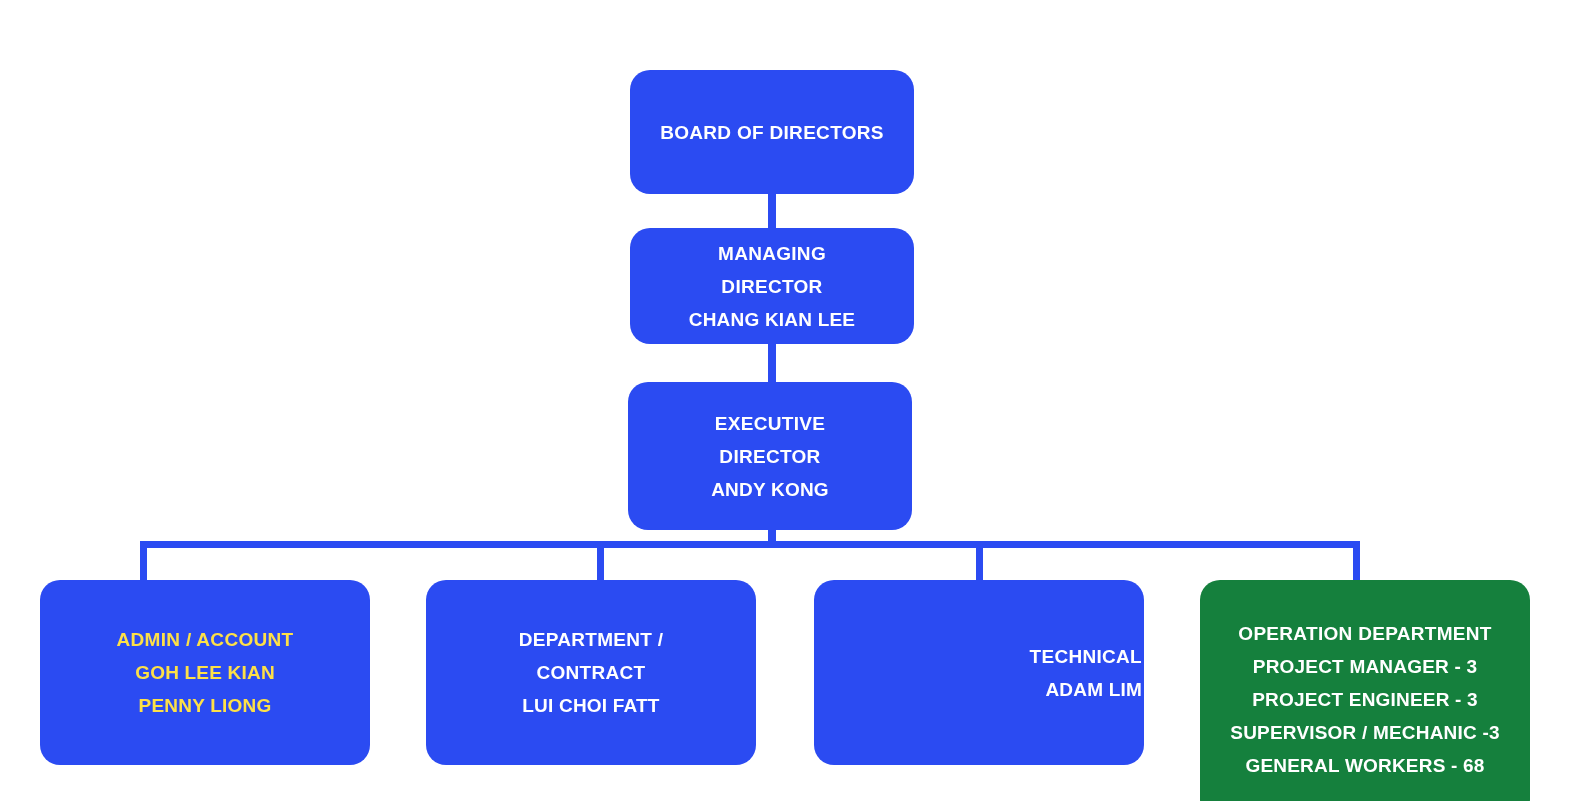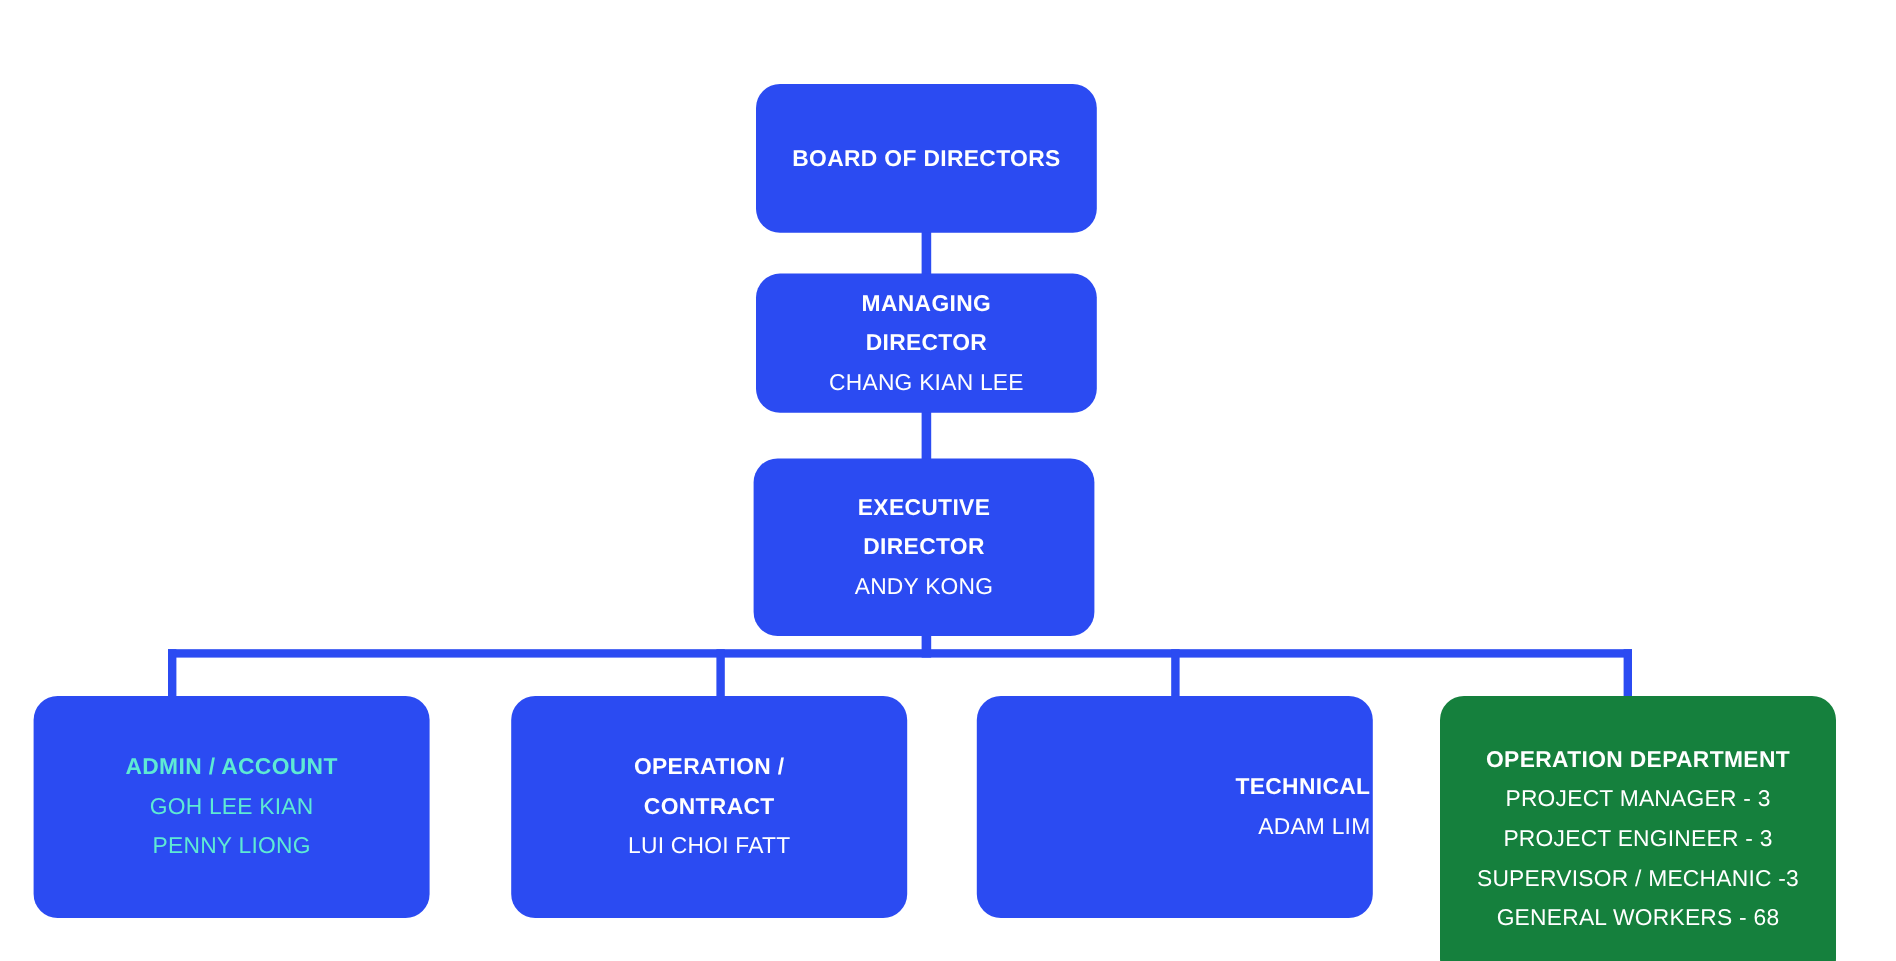--- a/index.html
+++ b/index.html
@@ -38,21 +38,21 @@
     padding: 0 2px;
   }
   .node .title {
     font-weight: bold;
     font-size: 19px;
     line-height: 33px;
     letter-spacing: 0.3px;
     white-space: nowrap;
   }
   .node .person {
-    font-weight: 400;
+    font-weight: 700;
     font-size: 19px;
     line-height: 33px;
     letter-spacing: 0.2px;
     white-space: nowrap;
   }
 
   
   .node.overflow {
     overflow: visible;
   }
@@ -99,28 +99,28 @@
     <div class="title">DIRECTOR</div>
     <div class="person">CHANG KIAN LEE</div>
   </div>
 
   <div class="node" style="left: 628px; top: 362px; width: 284px; height: 148px; background: rgb(43, 75, 242); color: rgb(255, 255, 255);">
     <div class="title">EXECUTIVE</div>
     <div class="title">DIRECTOR</div>
     <div class="person">ANDY KONG</div>
   </div>
 
-  <div class="node" style="left: 28px; top: 560px; width: 330px; height: 185px; background: rgb(43, 75, 242); color: #5eead4;">
+  <div class="node" style="left: 40px; top: 560px; width: 330px; height: 185px; background: rgb(43, 75, 242); color: #fde047;">
     <div class="title">ADMIN / ACCOUNT</div>
     <div class="person">GOH LEE KIAN</div>
     <div class="person">PENNY LIONG</div>
   </div>
 
   <div class="node" style="left: 426px; top: 560px; width: 330px; height: 185px; background: rgb(43, 75, 242); color: rgb(255, 255, 255);">
-    <div class="title">OPERATION /</div>
+    <div class="title">DEPARTMENT /</div>
     <div class="title">CONTRACT</div>
     <div class="person">LUI CHOI FATT</div>
   </div>
 
   <div class="node" style="left: 814px; top: 560px; width: 330px; height: 185px; background: rgb(43, 75, 242); color: rgb(255, 255, 255); align-items: flex-end;">
     <div class="title">TECHNICAL</div>
     <div class="person">ADAM LIM</div>
   </div>
 
   <div class="node overflow" style="left: 1200px; top: 560px; width: 330px; height: 239px; background: #15803d; color: rgb(255, 255, 255);">

